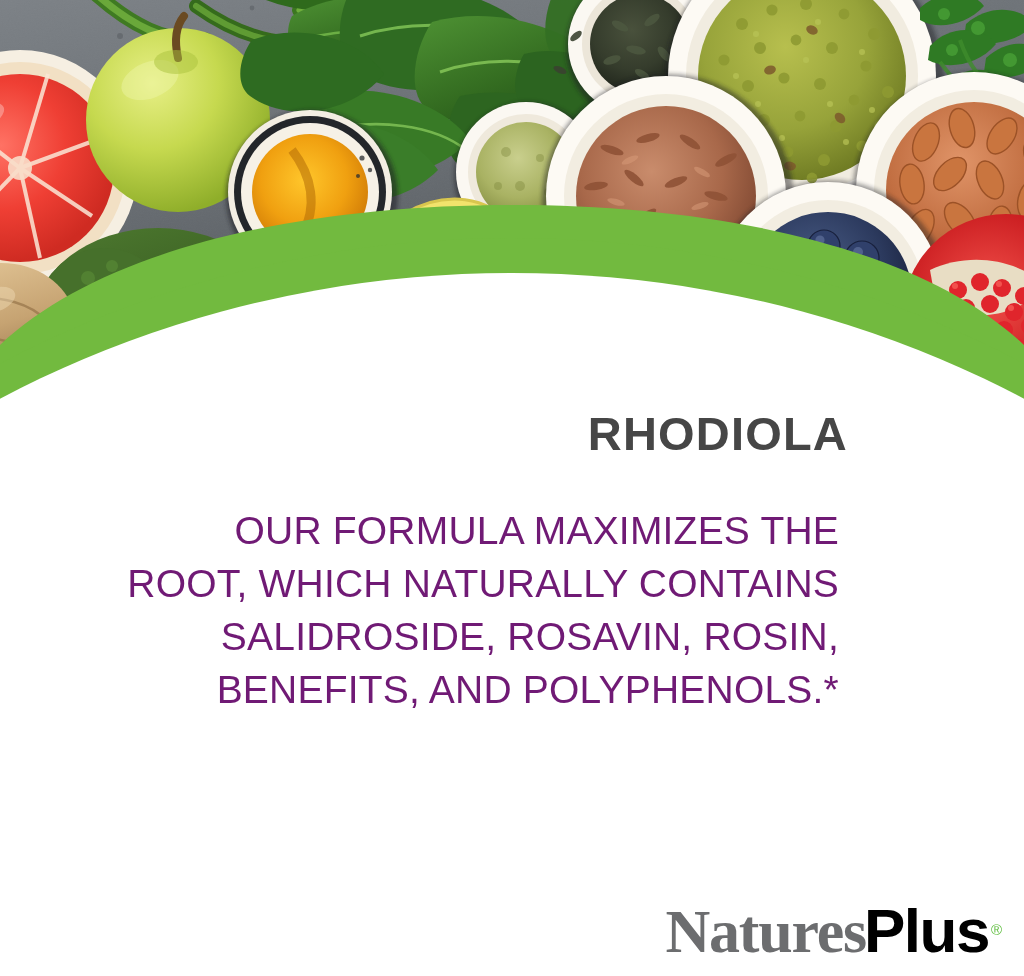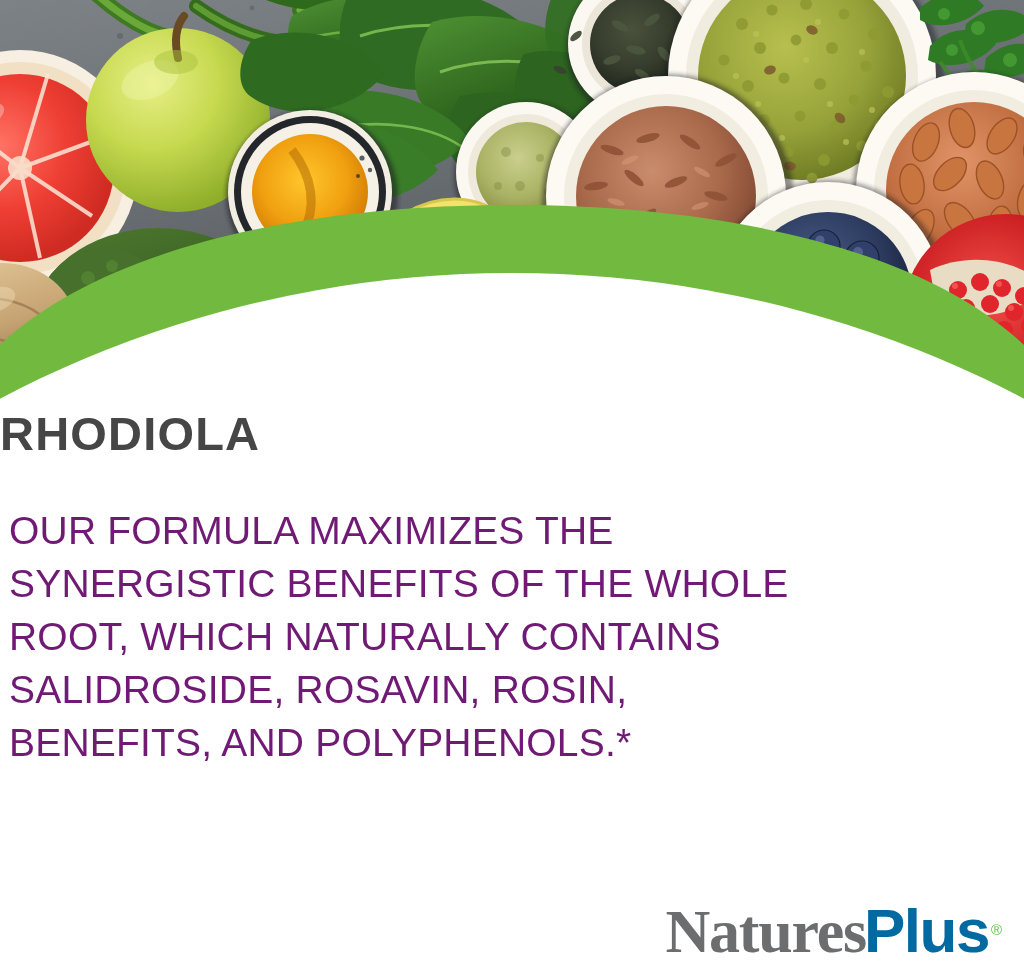--- a/index.html
+++ b/index.html
@@ -37,21 +37,21 @@
     pointer-events: none;
   }
   .arc-layer svg { display: block; }
 
   
   .content {
     position: absolute;
     left: 0;
     top: 330px;
     width: 848px;
-    text-align: left;
+    text-align: right;
   }
   .title {
     margin: 0;
     padding: 0;
     font-family: "Liberation Sans", sans-serif;
     font-size: 47px;
     font-weight: bold;
     letter-spacing: 1.2px;
     color: #464646;
     line-height: 1;
@@ -83,21 +83,21 @@
     font-family: "Liberation Serif", serif;
     font-size: 62px;
     font-weight: bold;
     color: #6c6d6f;
     letter-spacing: -1.2px;
   }
   .logo-plus {
     font-family: "Liberation Sans", sans-serif;
     font-size: 62px;
     font-weight: bold;
-    color: #0369a1;
+    color: #000000;
     letter-spacing: -1.5px;
     margin-left: -2px;
   }
   .logo-reg {
     font-family: "Liberation Sans", sans-serif;
     font-size: 15px;
     color: #5fbe3f;
     margin-left: 2px;
     position: relative;
     top: -2px;
@@ -588,21 +588,20 @@
       <ellipse cx="512" cy="1130" rx="1000" ry="892" fill="#72ba3f"></ellipse>
       <ellipse cx="512" cy="1165" rx="1000" ry="892" fill="#ffffff"></ellipse>
       <rect x="0" y="460" width="1024" height="40" fill="#ffffff"></rect>
     </svg>
   </div>
 
   <div class="content">
     <h1 class="title">RHODIOLA</h1>
     <div class="body-copy">
       <span class="body-line">OUR FORMULA MAXIMIZES THE</span>
-      <span class="body-line">SYNERGISTIC BENEFITS OF THE WHOLE</span>
       <span class="body-line">ROOT, WHICH NATURALLY CONTAINS</span>
       <span class="body-line">SALIDROSIDE, ROSAVIN, ROSIN,</span>
       <span class="body-line">BENEFITS, AND POLYPHENOLS.*</span>
     </div>
   </div>
 
   <div class="logo">
     <span class="logo-natures">Natures</span>
     <span class="logo-plus">Plus</span>
     <span class="logo-reg">®</span>

